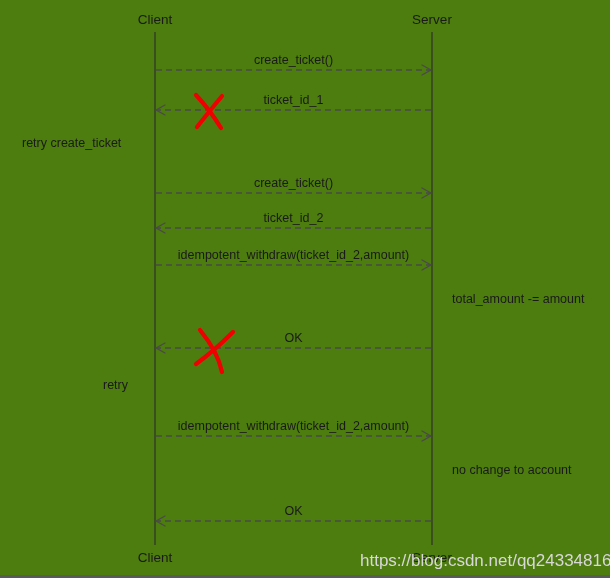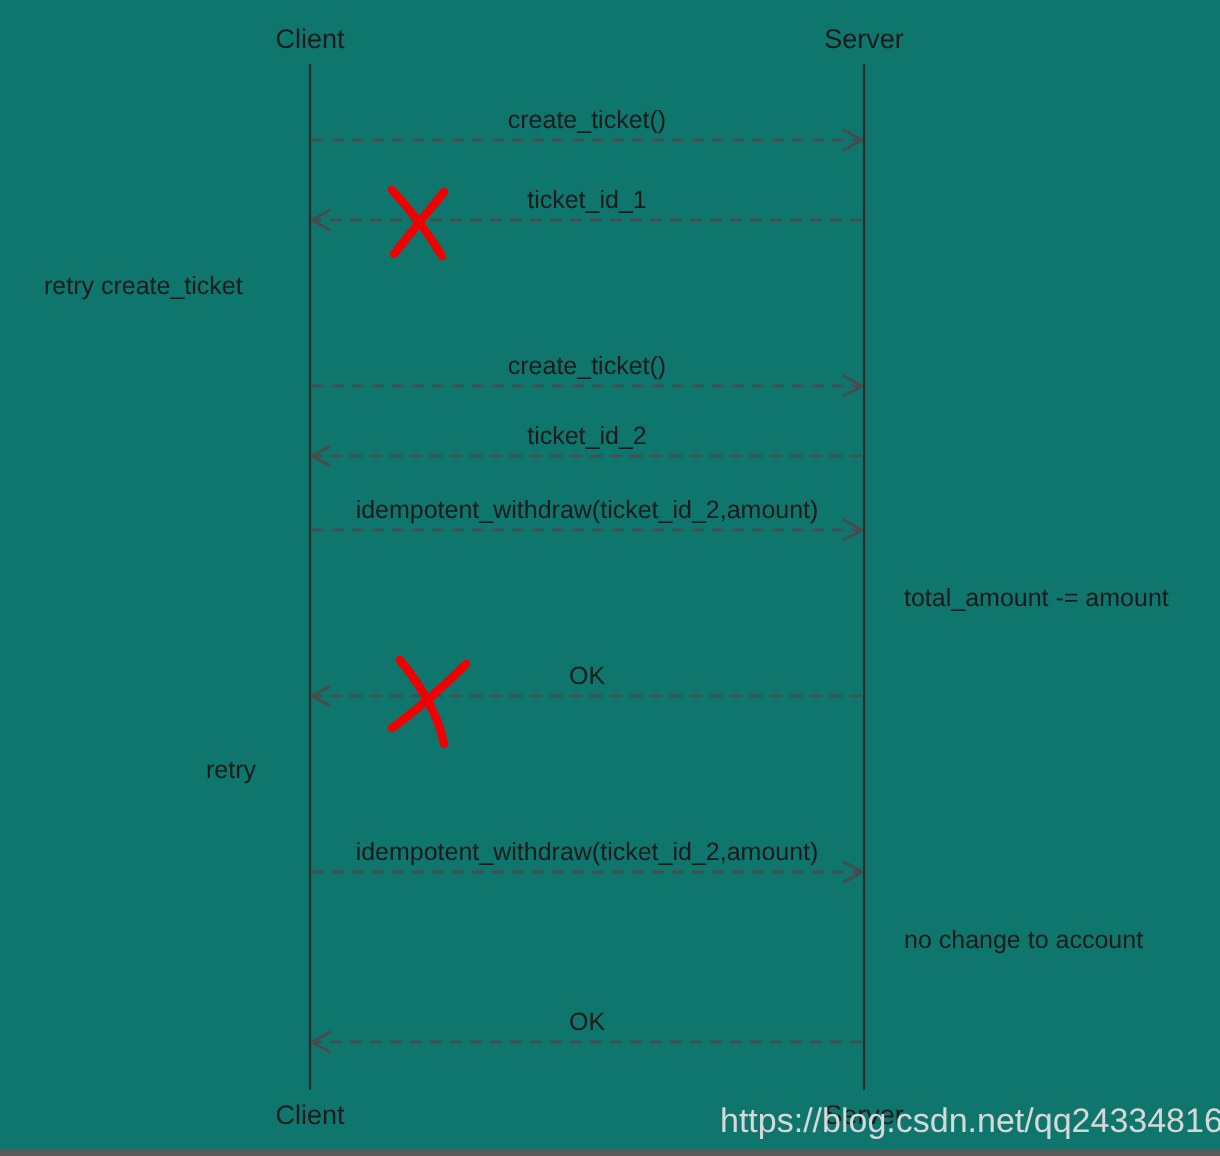--- a/index.html
+++ b/index.html
@@ -7,21 +7,21 @@
     padding: 0;
     background: #ffffff;
   }
   body {
     font-family: "Liberation Sans", sans-serif;
   }
   #canvas {
     position: relative;
     width: 610px;
     height: 578px;
-    background: #0f766e;
+    background: #4d7c0f;
     overflow: hidden;
     border-bottom: 3px solid #5a5a5a;
     box-sizing: border-box;
   }
   #diagram-svg {
     position: absolute;
     left: 0;
     top: 0;
     width: 610px;
     height: 578px;

